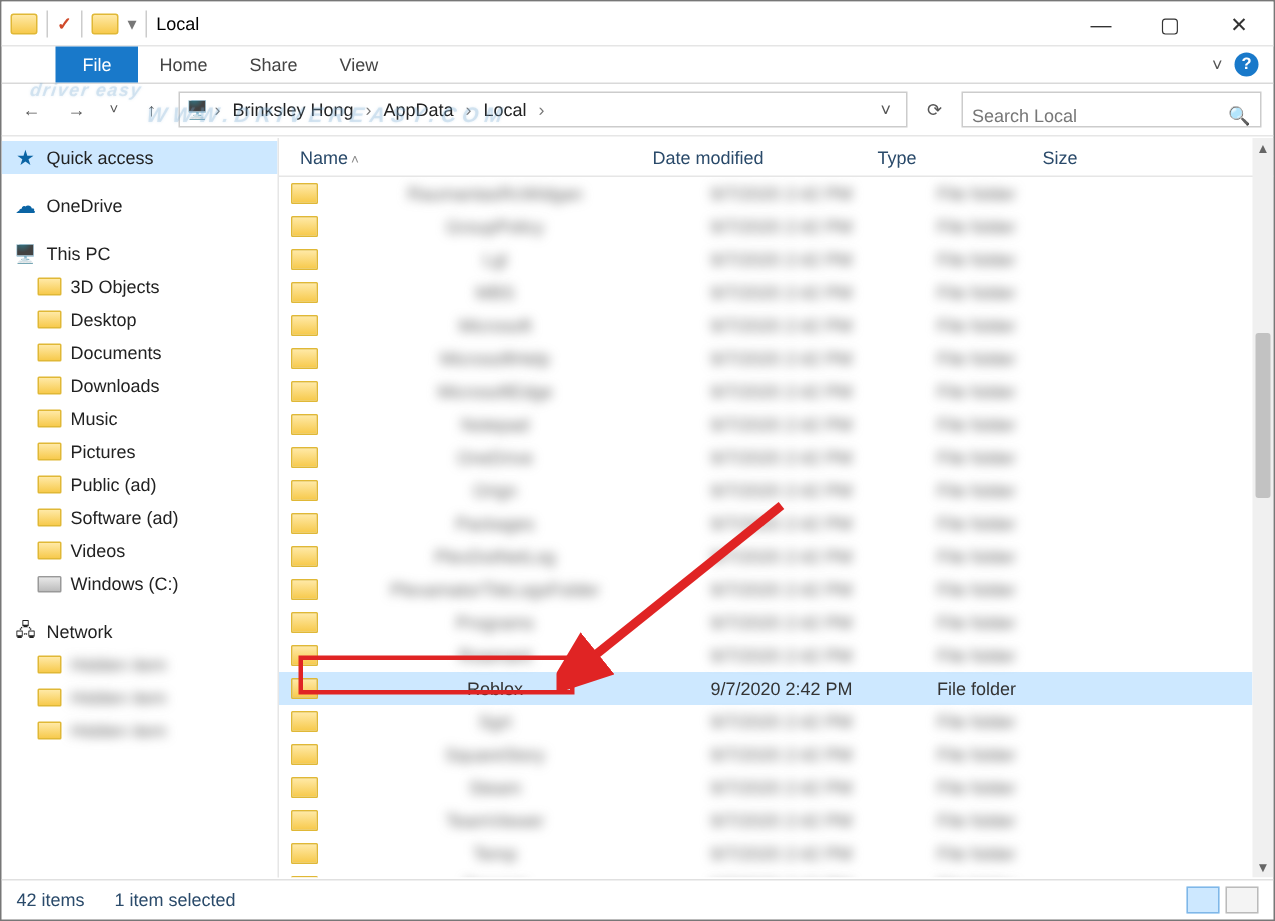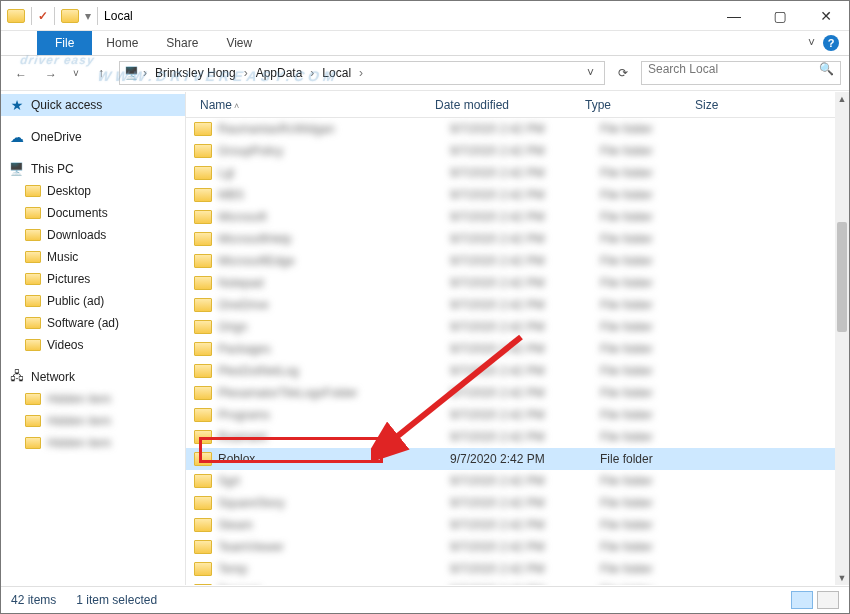--- a/index.html
+++ b/index.html
@@ -22,21 +22,21 @@
   .menurow .help { width:16px;height:16px;border-radius:50%;background:#1979ca;color:#fff;display:flex;align-items:center;justify-content:center;font-size:11px;font-weight:bold;}
 
   
   .navrow { height:35px; display:flex; align-items:center; padding:0 8px; gap:6px; border-bottom: 1px solid #e6e6e6;}
   .navbtn { width:24px;height:24px;display:flex;align-items:center;justify-content:center;color:#555;border-radius:3px;}
   .addr { flex:1; height:24px; border:1px solid #ccc; display:flex; align-items:center; padding:0 4px; gap:2px; background:#fff;}
   .addr .crumb { padding:0 4px; color:#222; }
   .addr .sep { color:#777; padding:0 2px;}
   .addr .dd { margin-left:auto; color:#555; padding:0 6px;}
   .refresh { width:24px;height:24px;display:flex;align-items:center;justify-content:center;color:#555;}
-  .search { width:200px; height:24px; border:1px solid #ccc; display:flex; align-items:flex-start; padding:0 6px; gap:6px; color:#777;}
+  .search { width:200px; height:24px; border:1px solid #ccc; display:flex; align-items:flex-end; padding:0 6px; gap:6px; color:#777;}
   .search .mag { color:#555; margin-left:auto;}
 
   
   .content { position:absolute; top:91px; left:0; right:0; bottom:28px; display:flex; }
   .sidebar { width:185px; border-right:1px solid #e6e6e6; overflow:hidden; padding-top:2px; padding-bottom:4px;}
   .treeitem { display:flex; align-items:center; height:22px; padding-left:8px; gap:6px; color:#222; }
   .treeitem.l2 { padding-left:24px; }
   .treeitem .ico { width:16px;height:14px; display:inline-flex; align-items:center; justify-content:center; }
   .treeitem .folder { width:16px;height:12px;background:linear-gradient(#ffe9a6,#f7ca4d);border:1px solid #e0b836;border-radius:1px;}
   .treeitem .drive { width:16px;height:11px;background:linear-gradient(#e8e8e8,#bcbcbc);border:1px solid #999;border-radius:1px;}
@@ -47,21 +47,21 @@
   .main { flex:1; position:relative; overflow:hidden; }
   .cols { height:26px; border-bottom:1px solid #e6e6e6; display:flex; align-items:center; color:#2a4a6a; padding-left:8px;}
   .cols div { padding:0 6px; }
   .cols .cname { width:235px; }
   .cols .cdate { width:150px; }
   .cols .ctype { width:110px; }
   .cols .csize { width:80px; }
   .cols .sort { color:#888; font-size:9px; padding-left:2px;}
 
   .filelist { position:absolute; top:26px; left:0; right:14px; bottom:0; overflow:hidden; }
-  .row { height:22px; display:flex; align-items:center; padding-left:8px; }
+  .row { height:22px; display:flex; align-items:center; padding-left:8px;text-align:center; }
   .row .fico { width:18px;height:14px;background:linear-gradient(#ffe9a6,#f7ca4d);border:1px solid #e0b836;border-radius:1px;margin-right:6px;}
   .row .cell { padding-right:8px; color:#333; }
   .row .cell.name { width:232px; }
   .row .cell.date { width:150px; }
   .row .cell.type { width:110px; }
   .row.selected { background:#cde8ff; }
   .blur { filter: blur(3.5px); color:#666 !important; }
 
   .scroll { position:absolute; right:0; top:0; bottom:0; width:14px; background:#f0f0f0; }
   .scroll .thumb { position:absolute; left:2px; right:2px; top:130px; height:110px; background:#c2c2c2; border-radius:2px;}
@@ -151,20 +151,24 @@
       <span>OneDrive</span>
     </div>
     <div class="treegap"></div>
     <div class="treeitem">
       <span class="ico">🖥️</span>
       <span>This PC</span>
     </div>
     <div id="pc-children">
         <div class="treeitem l2">
           <span class="ico folder"></span>
+          <span>3D Objects</span>
+        </div>
+        <div class="treeitem l2">
+          <span class="ico folder"></span>
           <span>Desktop</span>
         </div>
         <div class="treeitem l2">
           <span class="ico folder"></span>
           <span>Documents</span>
         </div>
         <div class="treeitem l2">
           <span class="ico folder"></span>
           <span>Downloads</span>
         </div>
@@ -180,20 +184,24 @@
           <span class="ico folder"></span>
           <span>Public (ad)</span>
         </div>
         <div class="treeitem l2">
           <span class="ico folder"></span>
           <span>Software (ad)</span>
         </div>
         <div class="treeitem l2">
           <span class="ico folder"></span>
           <span>Videos</span>
+        </div>
+        <div class="treeitem l2">
+          <span class="ico drive"></span>
+          <span>Windows (C:)</span>
         </div>
       </div>
     <div class="treegap"></div>
     <div class="treeitem">
       <span class="ico">🖧</span>
       <span>Network</span>
     </div>
 
     <div class="treeitem l2">
         <span class="folder ico"></span>

